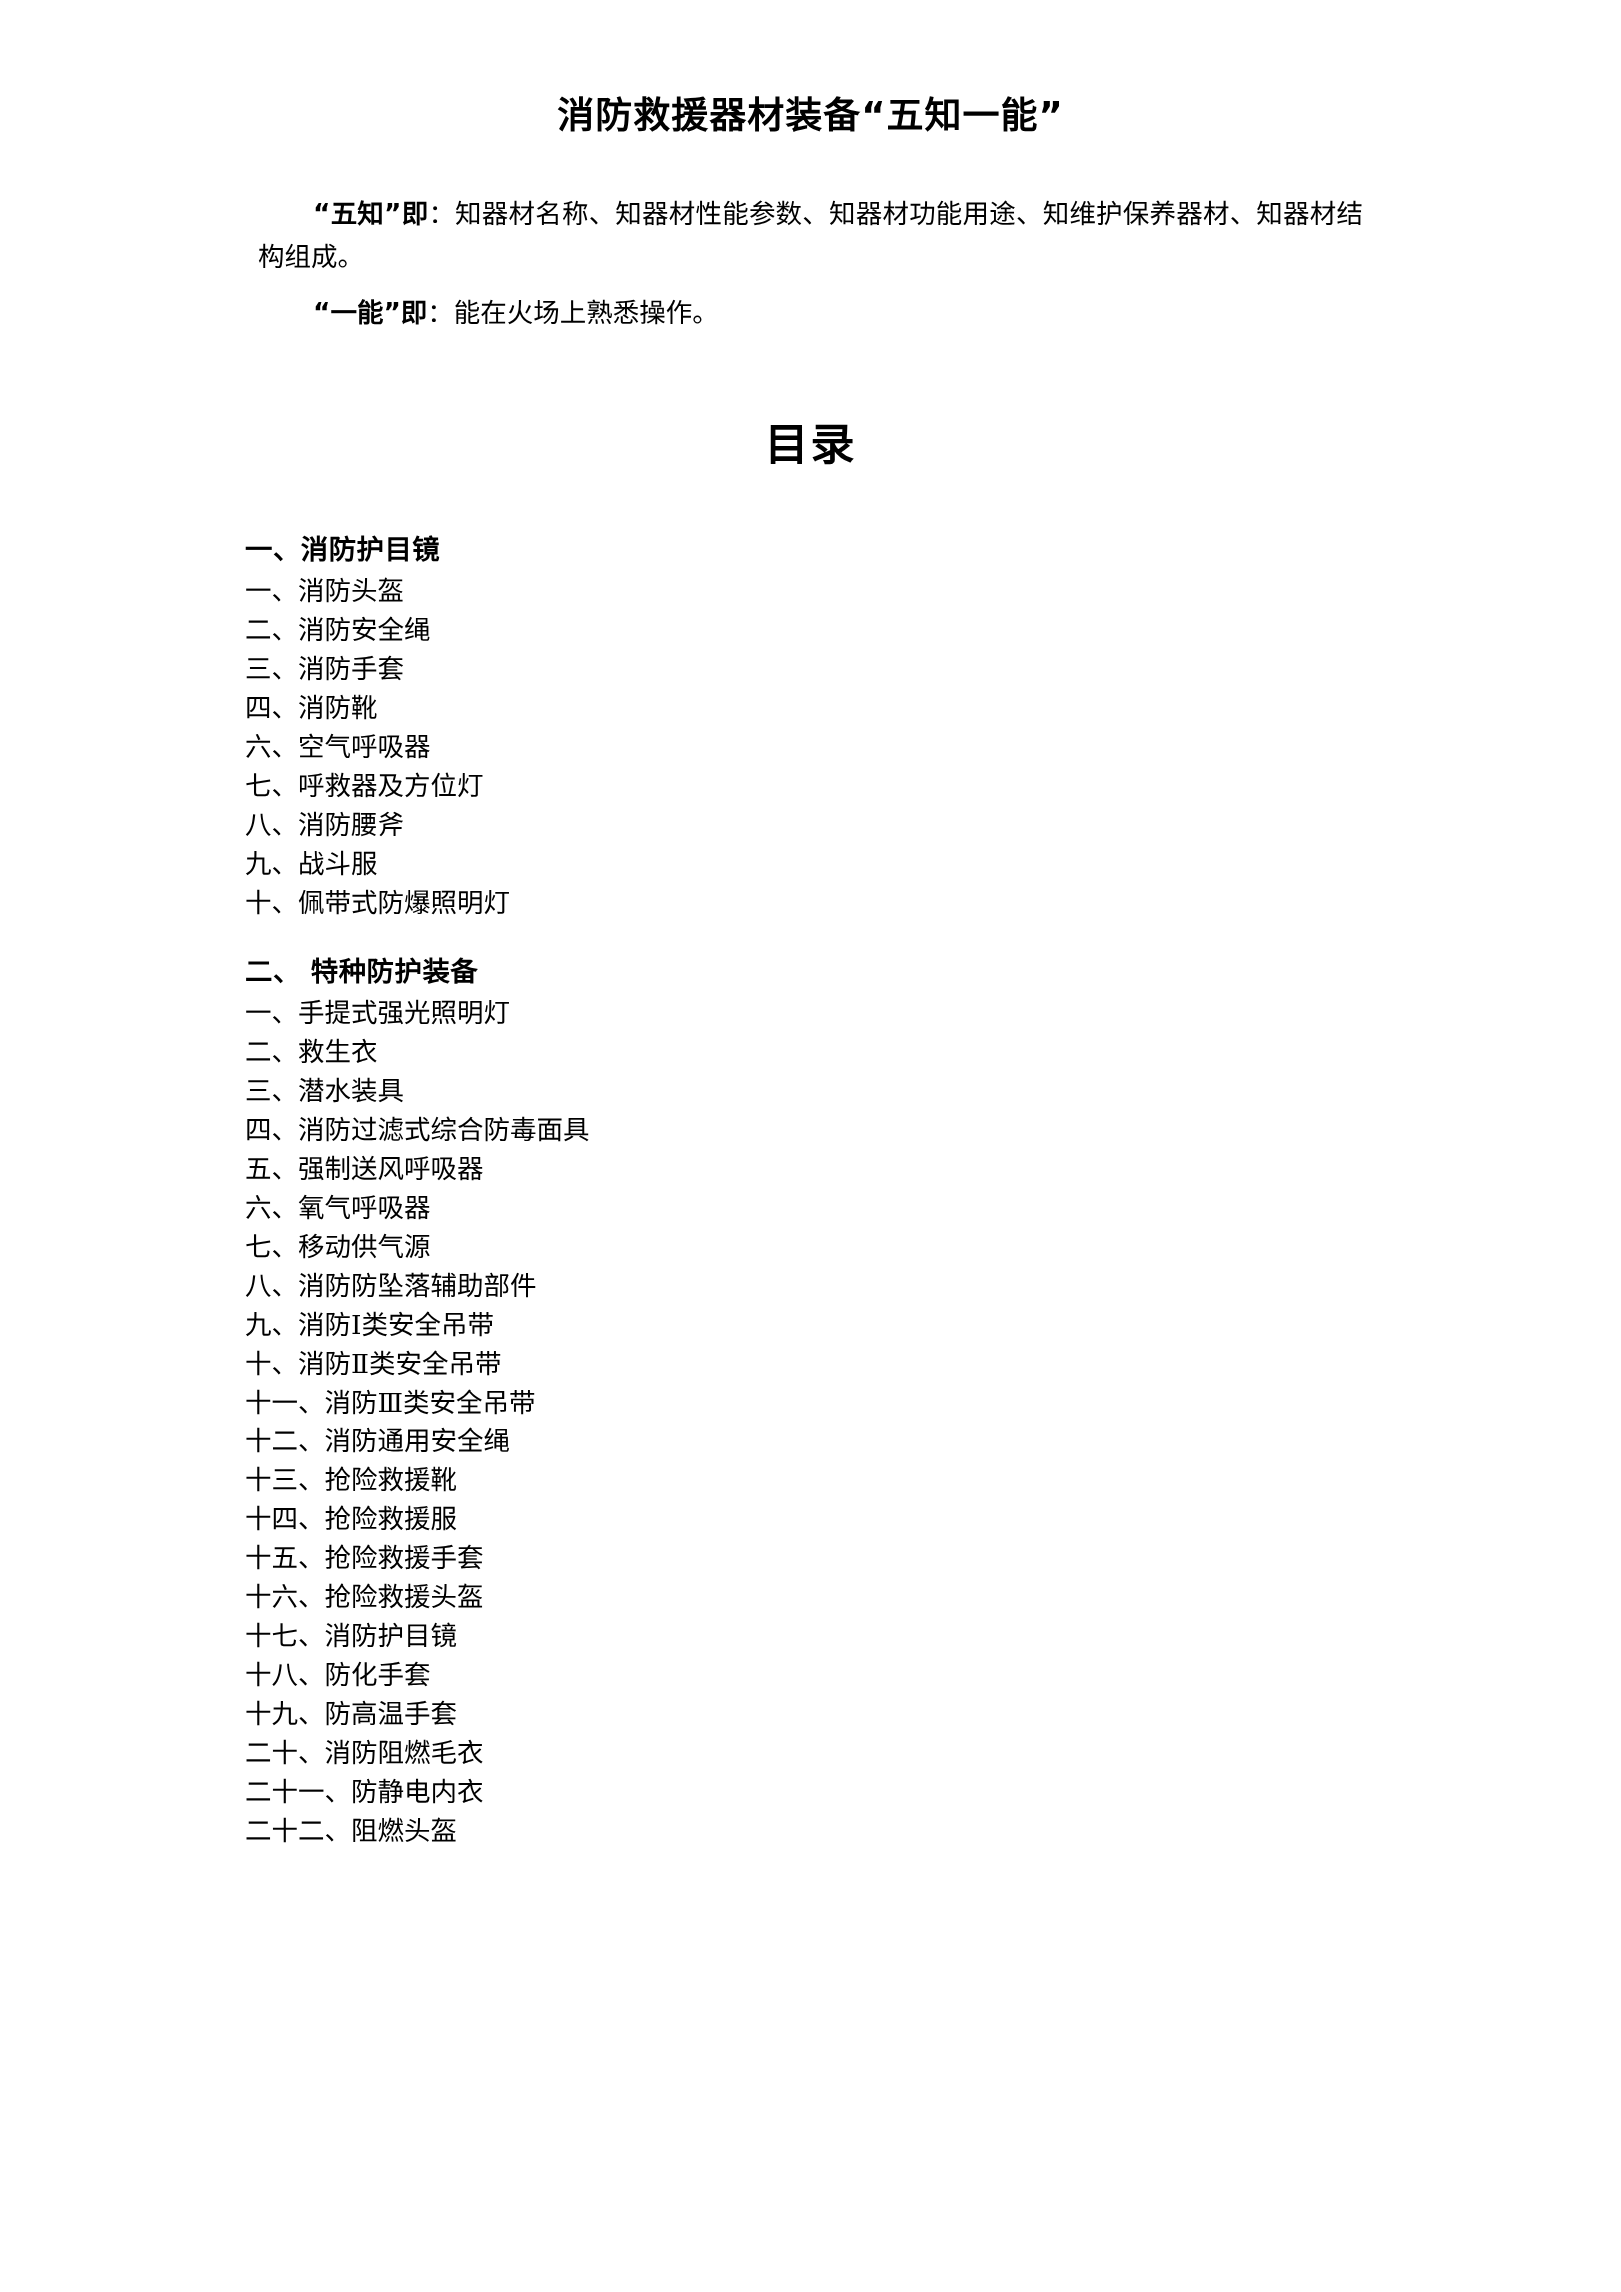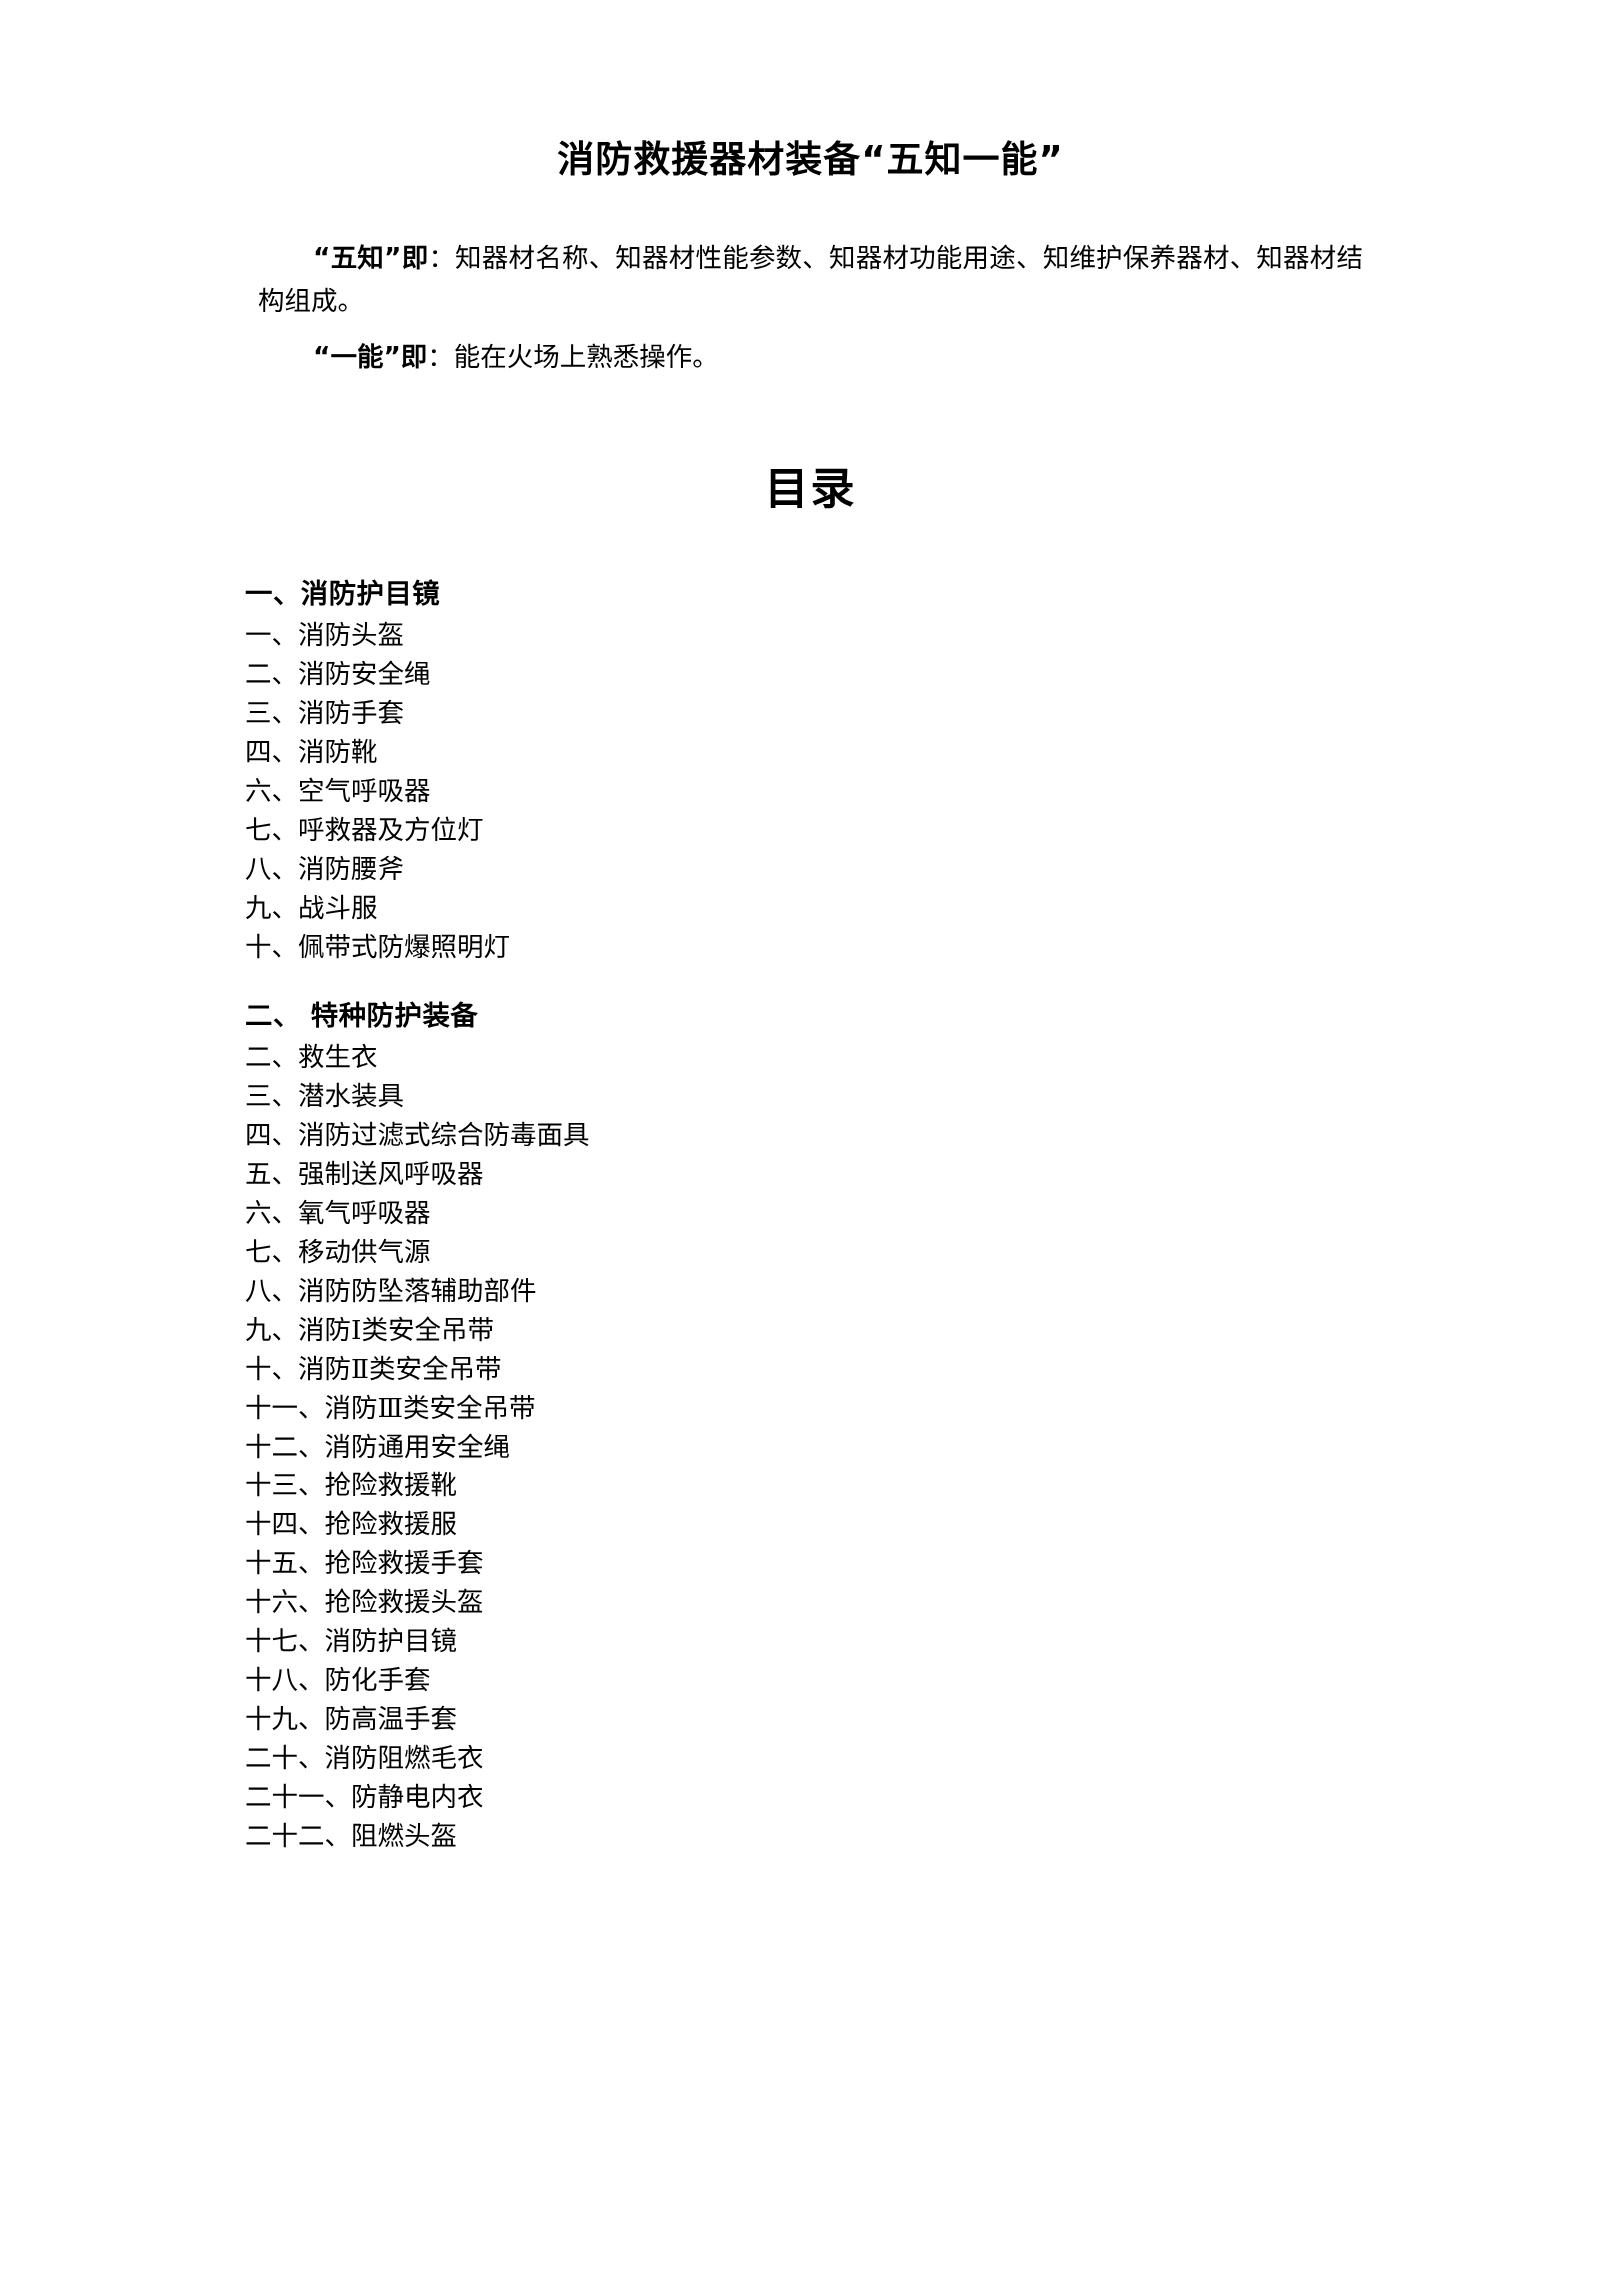--- a/index.html
+++ b/index.html
@@ -15,22 +15,22 @@
     -webkit-font-smoothing: antialiased;
   }
   .page {
     position: relative;
     width: 1621px;
     height: 2293px;
     box-sizing: border-box;
     padding: 0 245px;
   }
   .doc-title {
-    margin: 16px;
-    padding-top: 120px;
+    margin: 0;
+    padding-top: 92px;
     text-align: center;
     font-family: "DejaVu Sans", "Liberation Sans", sans-serif;
     font-weight: bold;
     font-size: 37px;
     letter-spacing: 1px;
     line-height: 1.3;
   }
   .intro {
     margin-top: 53px;
     font-size: 26.5px;
@@ -103,20 +103,21 @@
       <p class="toc-item">四、消防靴</p>
       <p class="toc-item">六、空气呼吸器</p>
       <p class="toc-item">七、呼救器及方位灯</p>
       <p class="toc-item">八、消防腰斧</p>
       <p class="toc-item">九、战斗服</p>
       <p class="toc-item">十、佩带式防爆照明灯</p>
     </div>
 
     <div class="toc-section">
       <p class="toc-section-title">二、 特种防护装备</p>
+      <p class="toc-item">一、手提式强光照明灯</p>
       <p class="toc-item">二、救生衣</p>
       <p class="toc-item">三、潜水装具</p>
       <p class="toc-item">四、消防过滤式综合防毒面具</p>
       <p class="toc-item">五、强制送风呼吸器</p>
       <p class="toc-item">六、氧气呼吸器</p>
       <p class="toc-item">七、移动供气源</p>
       <p class="toc-item">八、消防防坠落辅助部件</p>
       <p class="toc-item">九、消防Ⅰ类安全吊带</p>
       <p class="toc-item">十、消防Ⅱ类安全吊带</p>
       <p class="toc-item">十一、消防Ⅲ类安全吊带</p>

